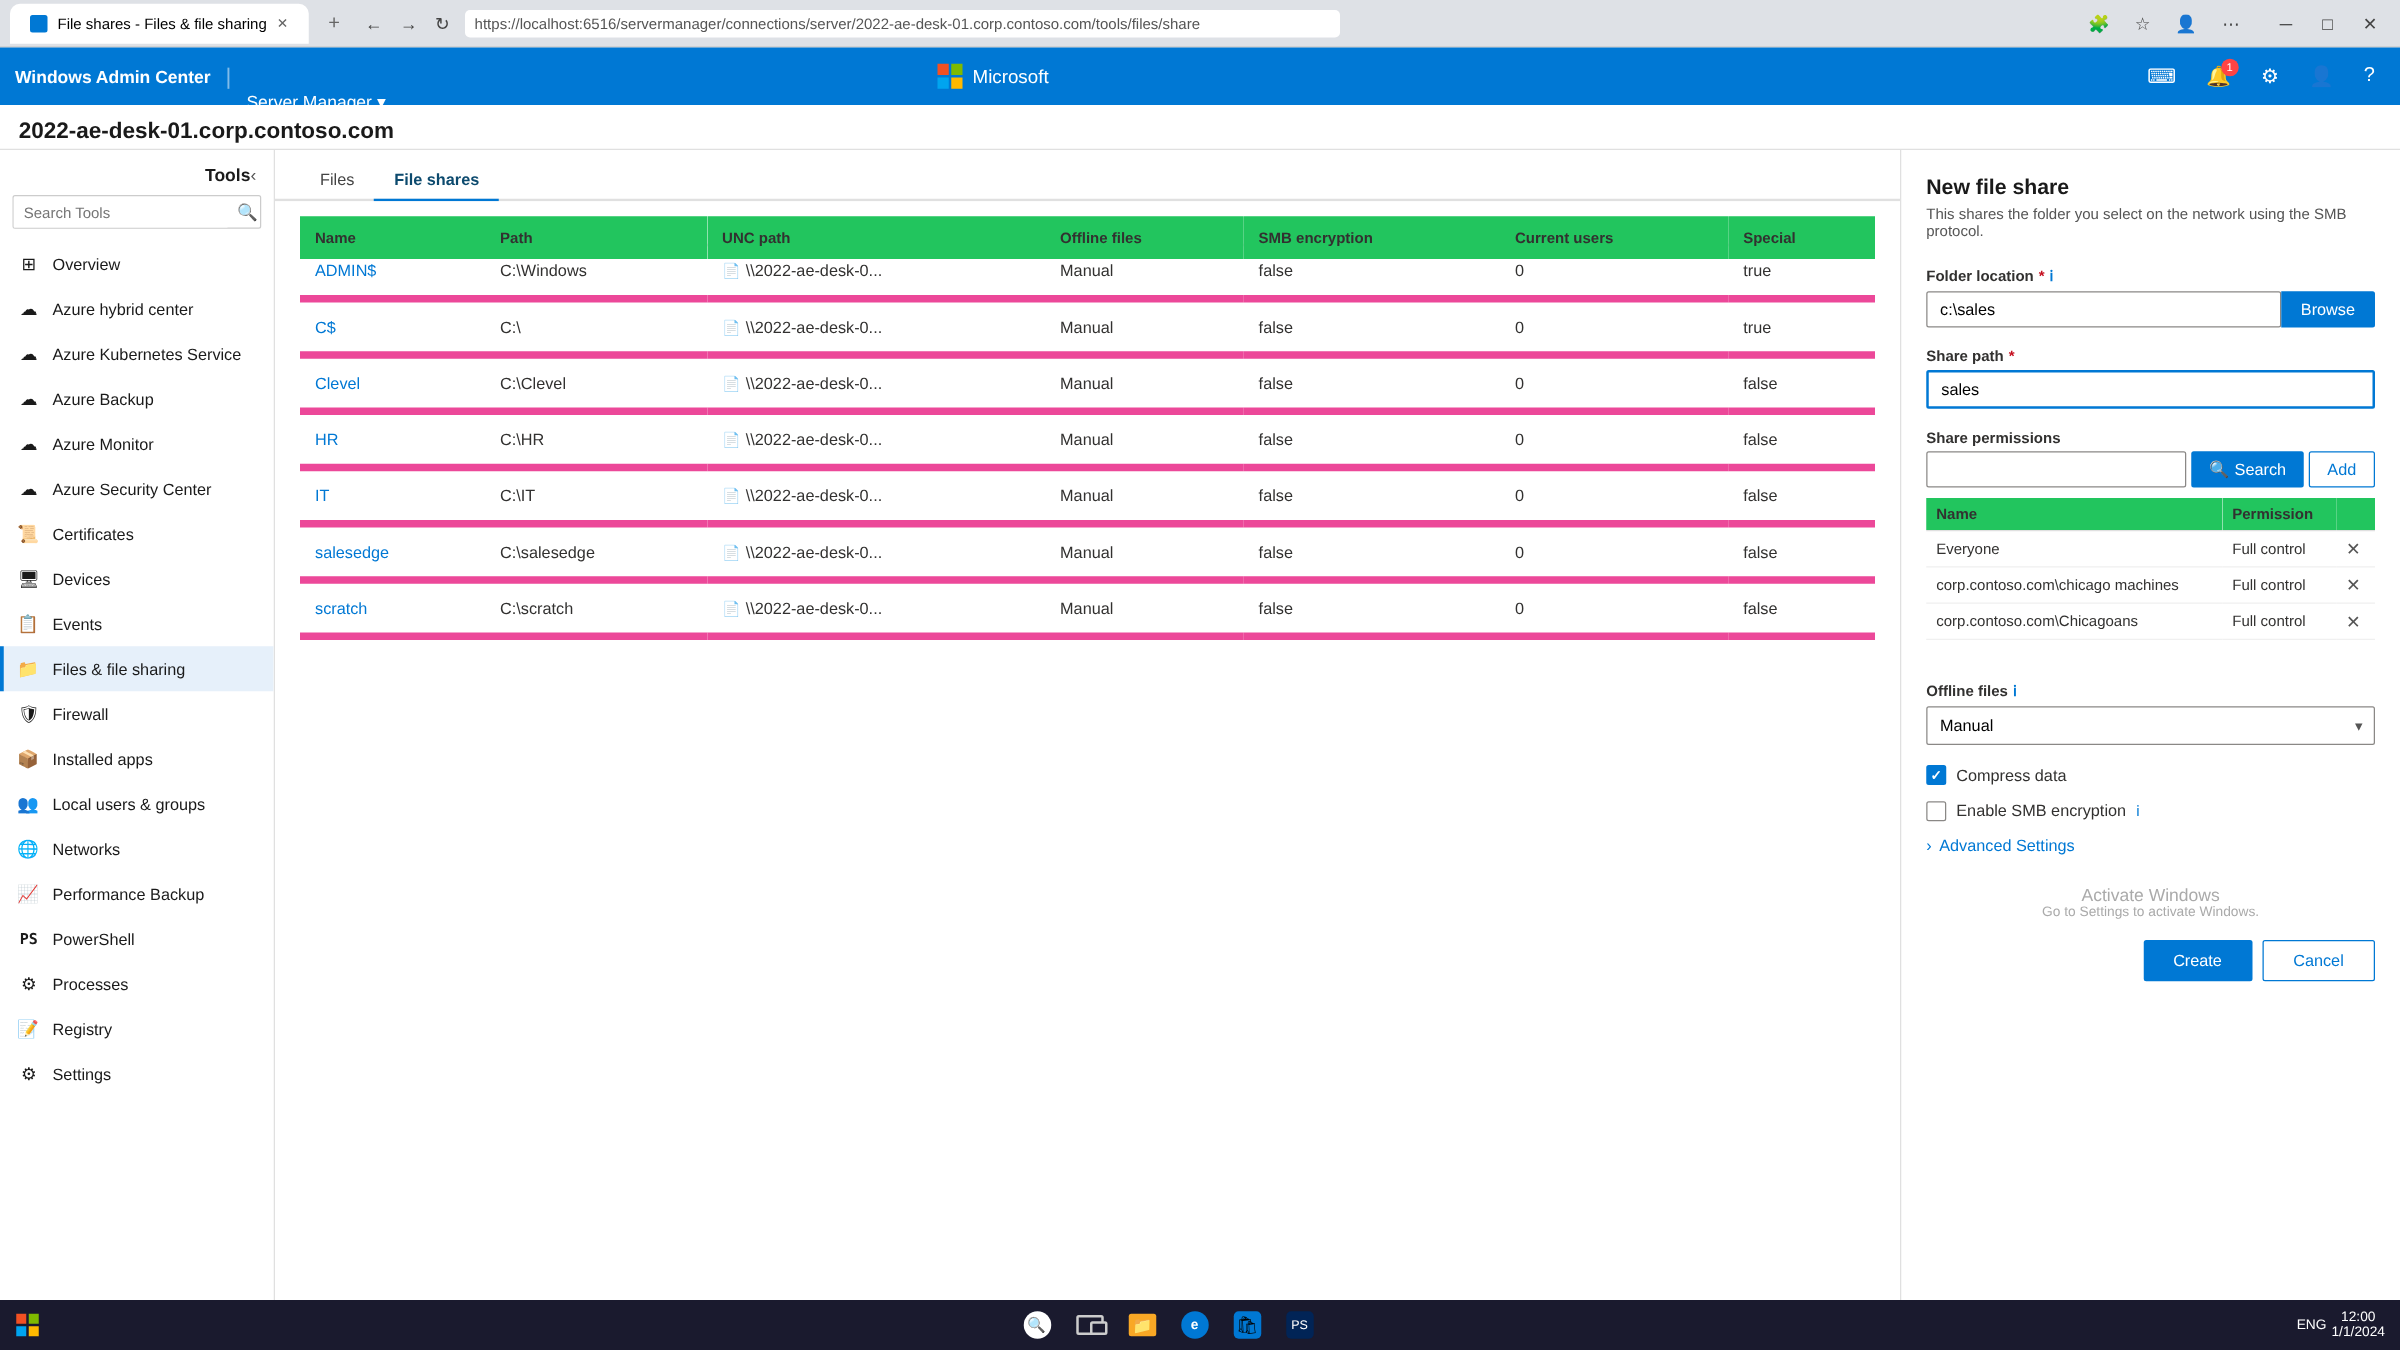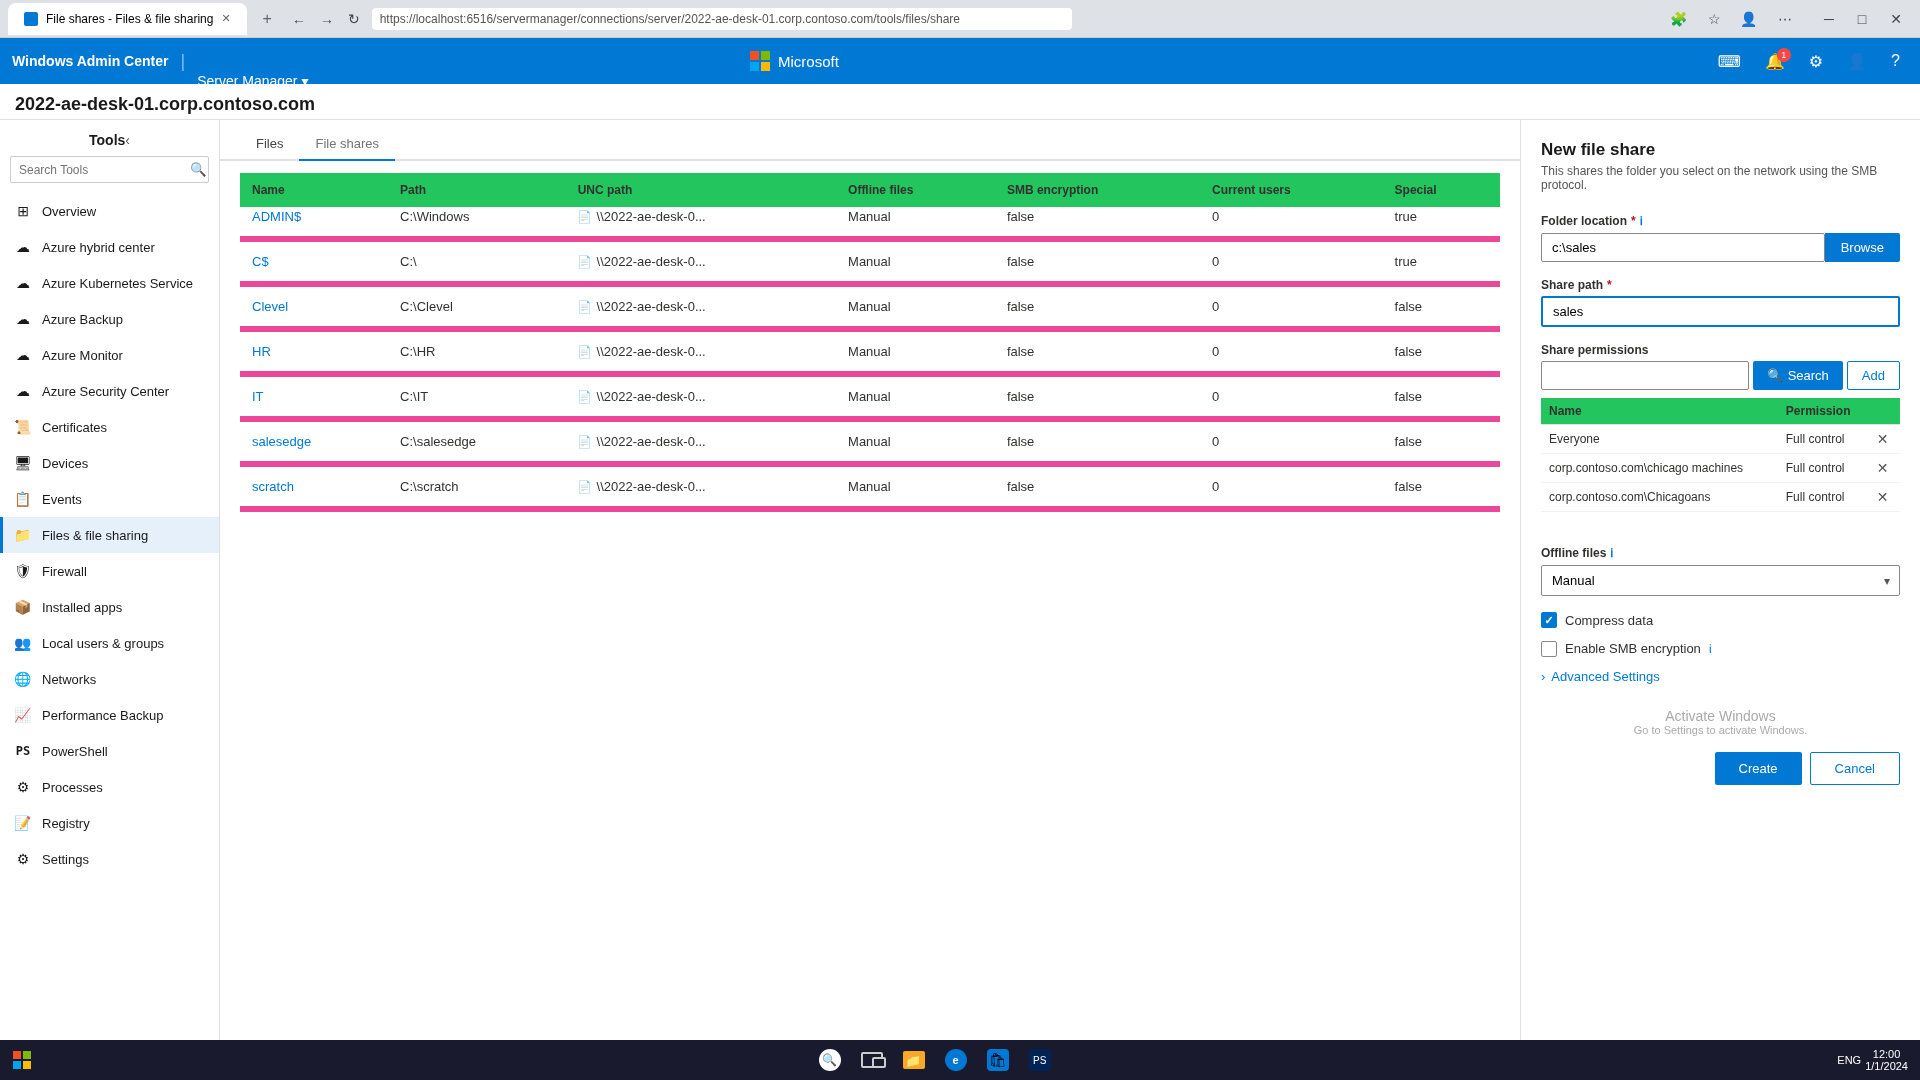--- a/index.html
+++ b/index.html
@@ -37,40 +37,40 @@
     .header-icon-btn { background: none; border: none; color: white; cursor: pointer; font-size: 16px; padding: 4px 8px; position: relative; }
     .badge { position: absolute; top: 0; right: 2px; background: #ff4444; color: white; border-radius: 50%; width: 14px; height: 14px; font-size: 9px; display: flex; align-items: center; justify-content: center; }
 
     
     .page { display: flex; flex-direction: column; height: calc(1080px - 38px - 46px); }
     .page-title { padding: 10px 15px 4px; font-size: 18px; font-weight: 700; color: #1a1a1a; background: white; border-bottom: 1px solid #e0e0e0; }
     .main-content { display: flex; flex: 1; overflow: hidden; }
 
     
     .sidebar { width: 220px; background: white; border-right: 1px solid #e0e0e0; display: flex; flex-direction: column; overflow-y: auto; flex-shrink: 0; }
-    .sidebar-header { display: flex; justify-content: center; align-items: center; padding: 12px 14px 8px; }
+    .sidebar-header { display: flex; justify-content: flex-end; align-items: center; padding: 12px 14px 8px; }
     .sidebar-title { font-size: 14px; font-weight: 600; color: #1a1a1a; }
     .sidebar-collapse { background: none; border: none; cursor: pointer; color: #555; font-size: 14px; }
     .sidebar-search { padding: 0 10px 10px; }
     .sidebar-search-box { display: flex; align-items: center; border: 1px solid #ccc; background: white; border-radius: 2px; }
     .sidebar-search-input { border: none; outline: none; padding: 5px 8px; font-size: 12px; flex: 1; }
     .sidebar-search-btn { background: none; border: none; cursor: pointer; padding: 5px 8px; color: #555; }
     .sidebar-nav { flex: 1; overflow-y: auto; }
     .nav-item { display: flex; align-items: center; gap: 10px; padding: 9px 14px; cursor: pointer; color: #1a1a1a; font-size: 13px; transition: background 0.1s; }
     .nav-item.active { background: #e6f0fa; border-left: 3px solid #0078d4; padding-left: 11px; }
     .nav-icon { width: 18px; height: 18px; display: flex; align-items: center; justify-content: center; flex-shrink: 0; font-size: 14px; }
 
     
     .main-area { flex: 1; display: flex; overflow: hidden; }
     .content-area { flex: 1; display: flex; flex-direction: column; overflow: hidden; }
 
     
     .tabs { display: flex; gap: 0; padding: 8px 20px 0; background: white; border-bottom: 2px solid #e0e0e0; }
     .tab { padding: 8px 16px; cursor: pointer; font-size: 13px; color: #444; border-bottom: 2px solid transparent; margin-bottom: -2px; }
-    .tab.active { color: #737373; border-bottom: 2px solid #0078d4; font-weight: 400; }
+    .tab.active { color: #0c4a6e; border-bottom: 2px solid #0078d4; font-weight: 700; }
 
     
     .toolbar { display: flex; align-items: center; gap: 4px; padding: 10px 20px; background: white; border-bottom: 1px solid #e8e8e8; }
     .toolbar-btn { display: flex; align-items: center; gap: 5px; background: none; border: none; cursor: pointer; padding: 6px 10px; font-size: 13px; color: #0078d4; border-radius: 2px; }
     .toolbar-btn.disabled { color: #999; cursor: default; }
     .toolbar-divider { width: 1px; height: 20px; background: #ddd; margin: 0 4px; }
 
     
     .table-container { flex: 1; overflow-y: auto; padding: 0 20px 20px; background: white; }
     table { width: 100%; border-collapse: collapse; font-size: 13px; }

